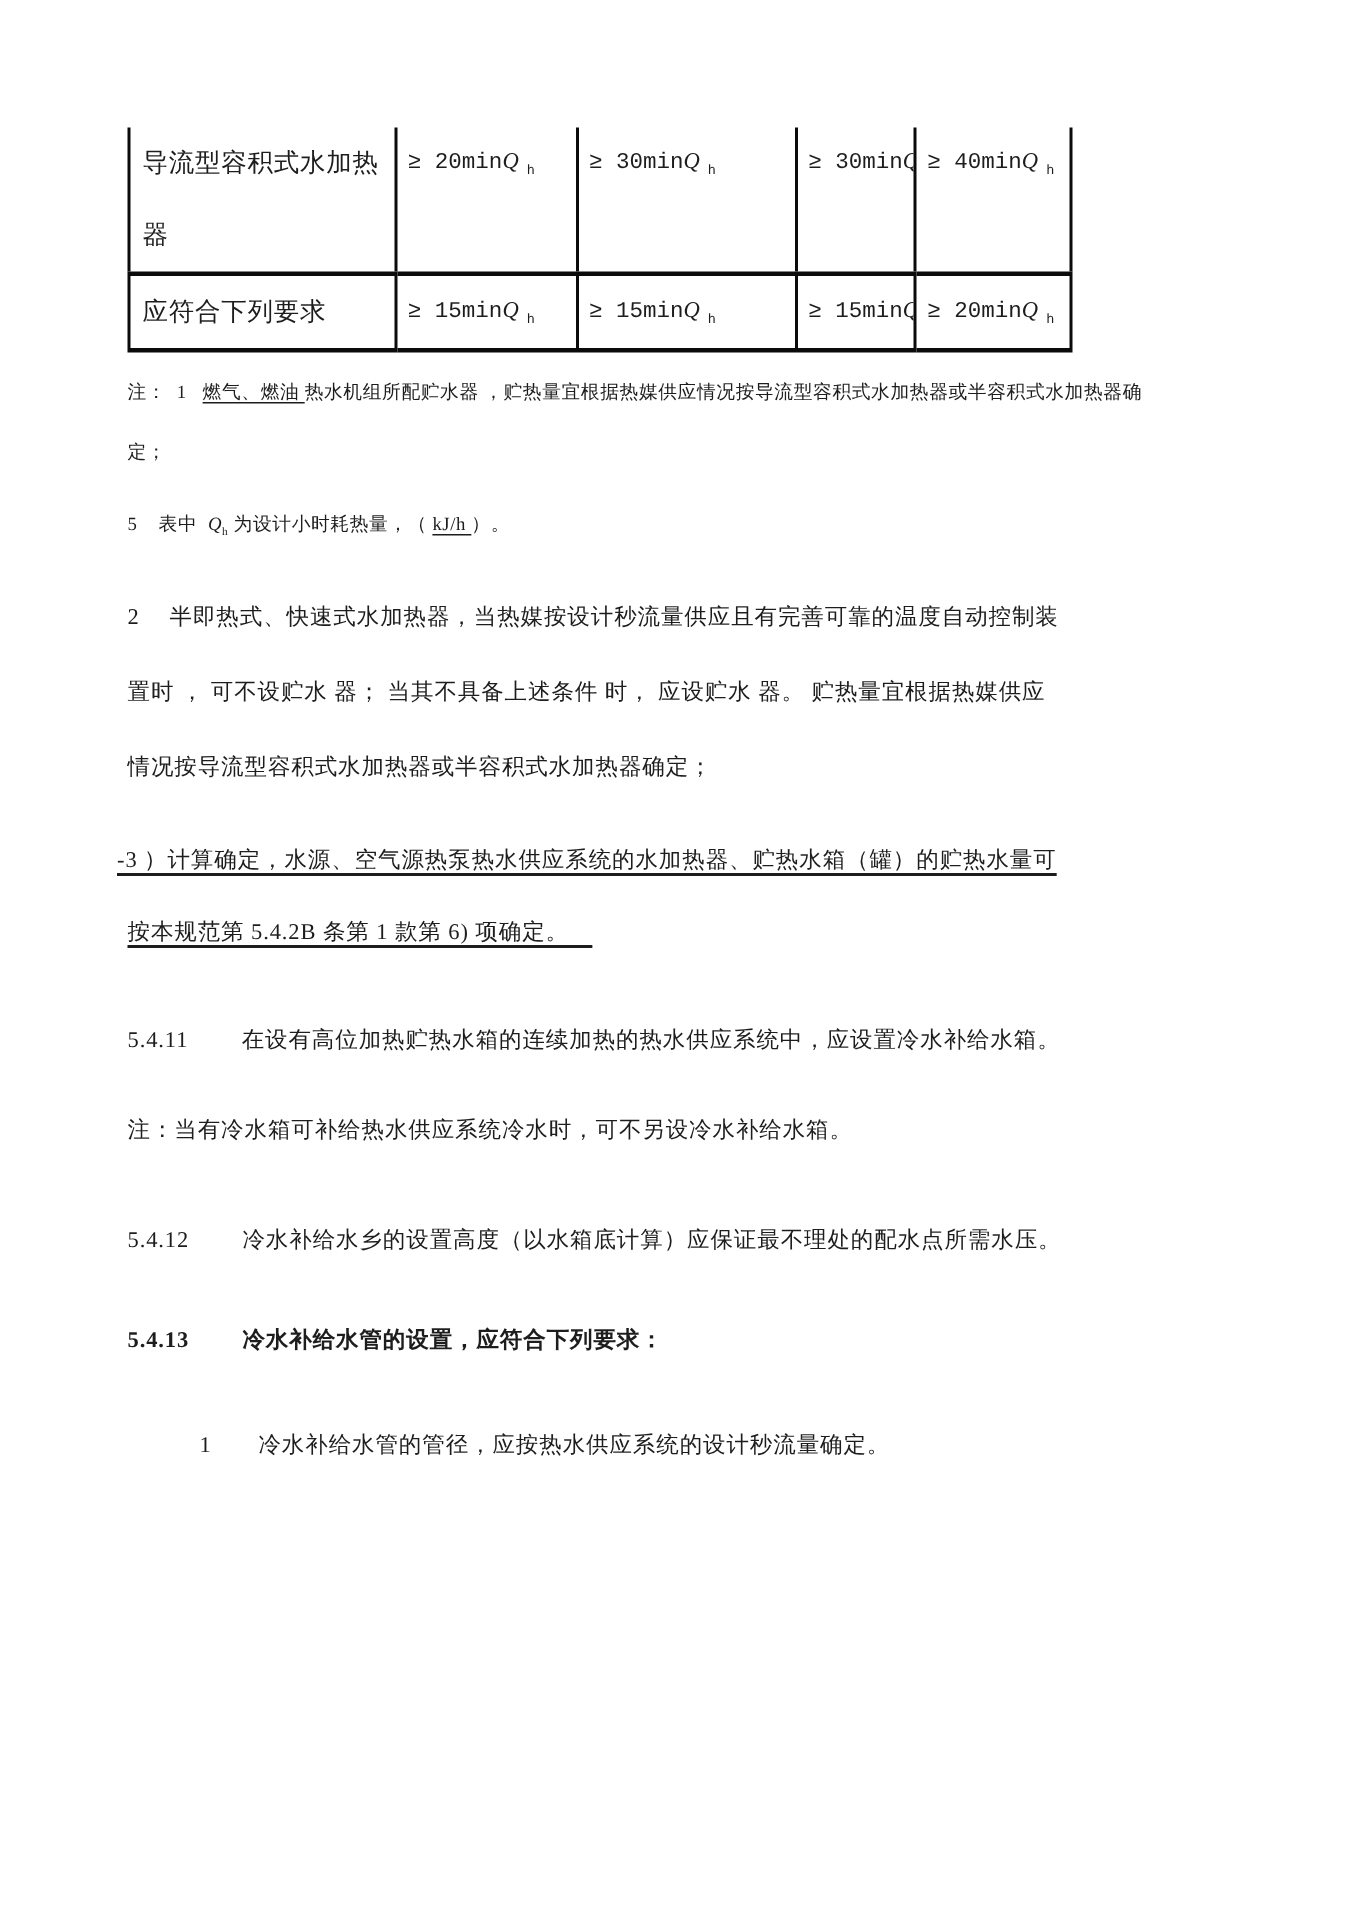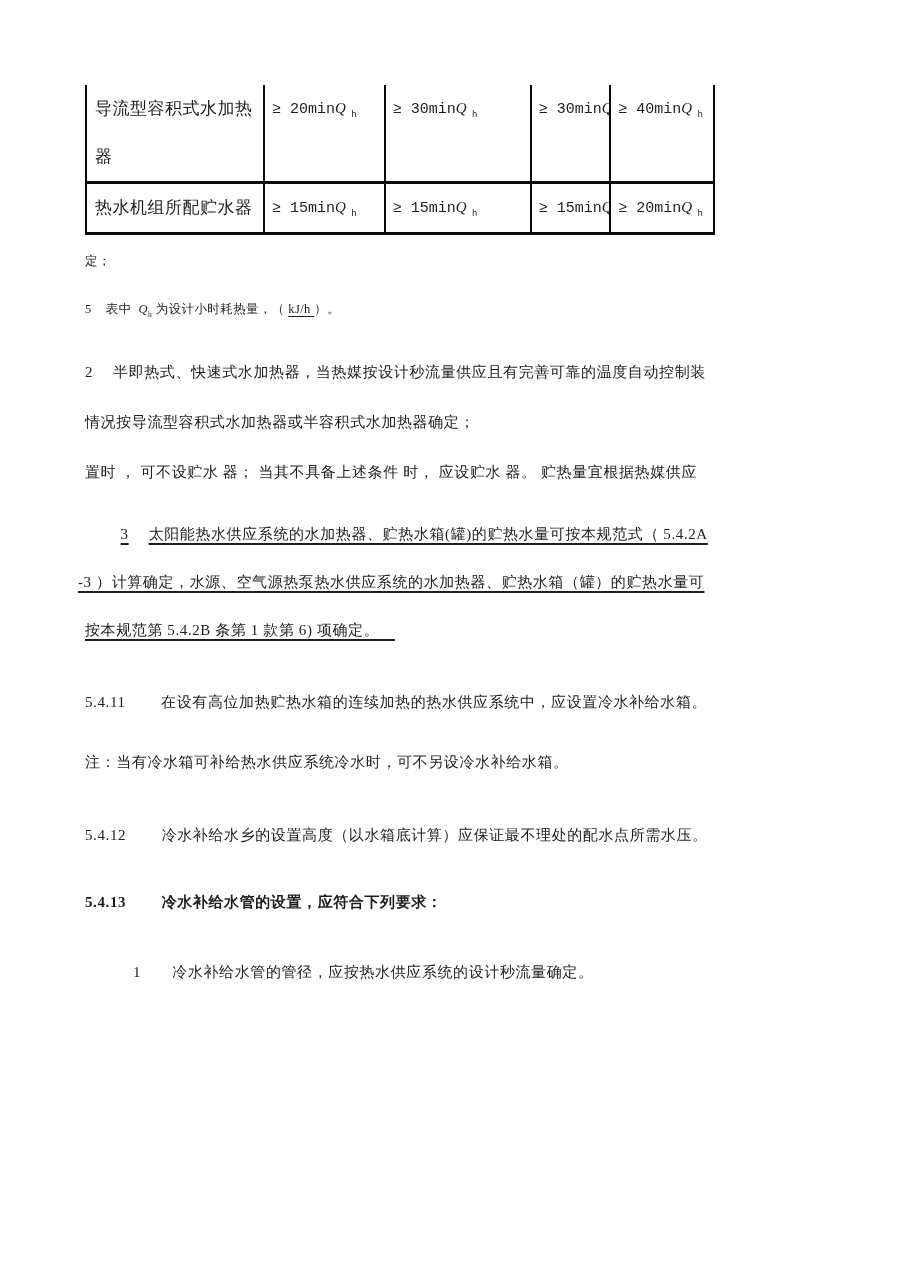--- a/index.html
+++ b/index.html
@@ -57,45 +57,45 @@
   <table class="qtable">
     <tbody>
       <tr class="r1">
         <td class="cell-label" style="width:168px">导流型容积式水加热器</td>
         <td class="cell-value" style="width:114px"><span>≥ 20min</span><span class="it">Q</span><sub> h</sub></td>
         <td class="cell-value" style="width:138px"><span>≥ 30min</span><span class="it">Q</span><sub> h</sub></td>
         <td class="cell-value" style="width:75px"><span>≥ 30min</span><span class="it">Q</span><sub>h</sub></td>
         <td class="cell-value" style="width:98px"><span>≥ 40min</span><span class="it">Q</span><sub> h</sub></td>
       </tr>
       <tr class="r2">
-        <td class="cell-label">热水机组所配贮水器</td>
+        <td class="cell-label">应符合下列要求</td>
         <td class="cell-value"><span>≥ 15min</span><span class="it">Q</span><sub> h</sub></td>
         <td class="cell-value"><span>≥ 15min</span><span class="it">Q</span><sub> h</sub></td>
         <td class="cell-value"><span>≥ 15min</span><span class="it">Q</span><sub>h</sub></td>
         <td class="cell-value"><span>≥ 20min</span><span class="it">Q</span><sub> h</sub></td>
       </tr>
     </tbody>
   </table>
 
   <div class="note1">
+    <div class="note-line"><span>注：  1   </span><span class="u">燃气、燃油 </span><span>热水机组所配贮水器 ，贮热量宜根据热媒供应情况按导流型容积式水加热器或半容积式水加热器确</span></div>
     <div class="note-line"><span>定；</span></div>
   </div>
 
   <div class="note2">
     <div class="note-line"><span>5    表中  </span><span class="it">Q</span><sub>h</sub><span> 为设计小时耗热量，（ </span><span class="u">kJ/h </span><span>）。</span></div>
   </div>
 
   <div class="para2">
     <div class="body-line"><span>2　 半即热式、快速式水加热器，当热媒按设计秒流量供应且有完善可靠的温度自动控制装</span></div>
+    <div class="body-line"><span>置时 ， 可不设贮水 器； 当其不具备上述条件 时， 应设贮水 器。 贮热量宜根据热媒供应</span></div>
     <div class="body-line"><span>情况按导流型容积式水加热器或半容积式水加热器确定；</span></div>
-    <div class="body-line"><span>置时 ， 可不设贮水 器； 当其不具备上述条件 时， 应设贮水 器。 贮热量宜根据热媒供应</span></div>
   </div>
 
   <div class="para3">
-    <div class="body-line"><span>　　 </span><span class="u">3</span><span>　 </span><span class="u">太阳能热水供应系统的水加热器、贮热水箱(罐)的贮热水量可按本规范式（ 5.4.2A</span></div>
     <div class="body-line hang"><span class="u">-3 ）计算确定，水源、空气源热泵热水供应系统的水加热器、贮热水箱（罐）的贮热水量可</span></div>
     <div class="body-line"><span class="u">按本规范第 5.4.2B 条第 1 款第 6) 项确定。　</span></div>
   </div>
 
   <div class="c5411">
     <div class="body-line"><span>5.4.11　　 在设有高位加热贮热水箱的连续加热的热水供应系统中，应设置冷水补给水箱。</span></div>
   </div>
 
   <div class="n5411">
     <div class="body-line"><span>注：当有冷水箱可补给热水供应系统冷水时，可不另设冷水补给水箱。</span></div>

